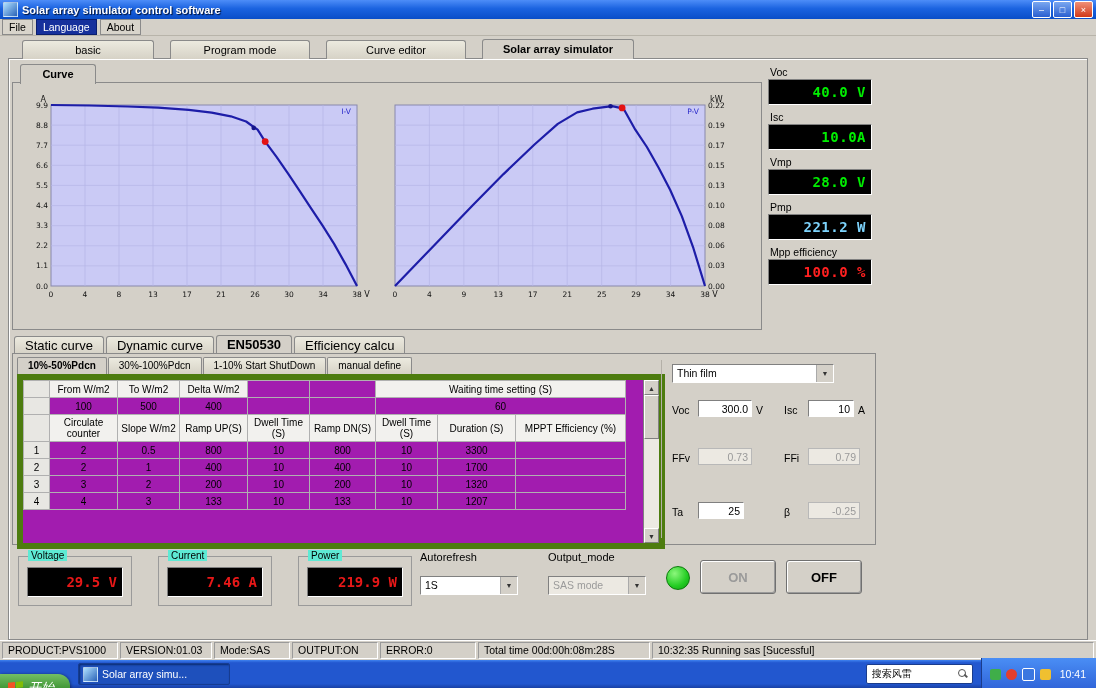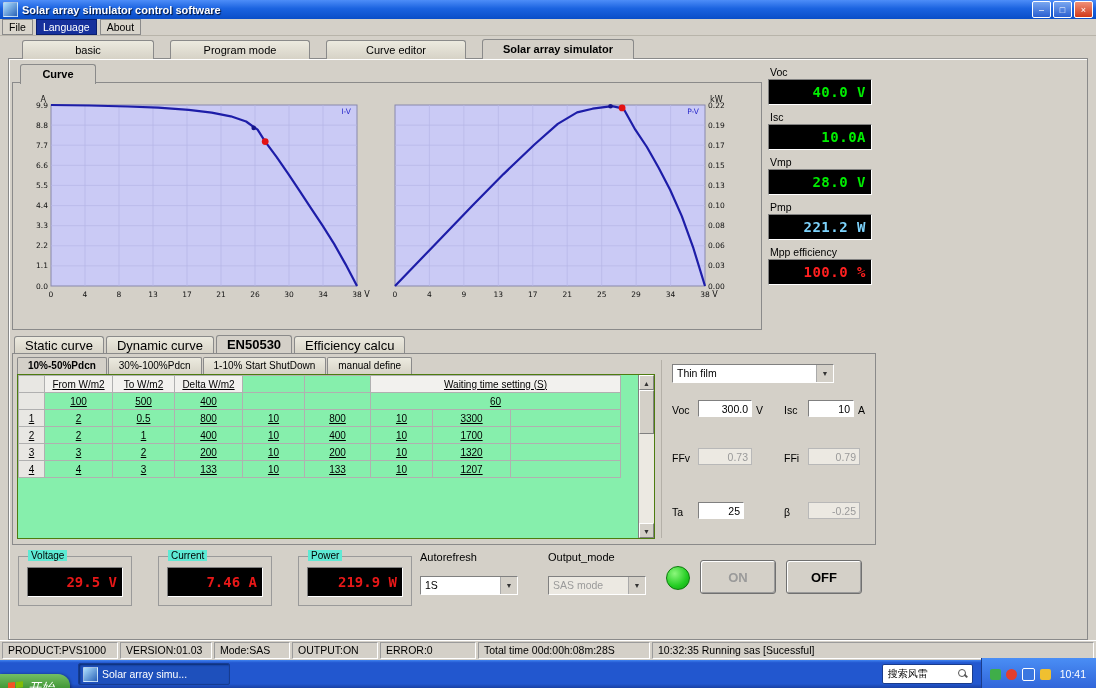--- a/index.html
+++ b/index.html
@@ -61,21 +61,21 @@
   .ltab{height:17px;line-height:17px;padding:0 10px;border:1px solid #8a8a8a;border-bottom:none;
     border-radius:3px 3px 0 0;background:linear-gradient(180deg,#eceadf,#d6d2c6);font-size:13px;margin-right:2px;}
   .ltab.active{background:#d4d0c8;font-weight:bold;height:18px;position:relative;top:-1px;z-index:3;}
   .lower-panel{position:absolute;left:12px;top:353px;width:862px;height:190px;border:1px solid #8a8a8a;background:#d4d0c8;z-index:2;}
   .sub-tabs{position:absolute;left:4px;top:3px;display:flex;}
   .stab{height:16px;line-height:16px;padding:0 10px;border:1px solid #8a8a8a;border-bottom:none;
     border-radius:2px 2px 0 0;font-size:10px;background:linear-gradient(180deg,#eceadf,#d6d2c6);margin-right:1px;}
   .stab.active{font-weight:bold;background:#d4d0c8;}
 
   
-  .table-wrap{position:absolute;left:4px;top:20px;width:636px;height:163px;border:1px solid #4d7c0f;background:#86efac;overflow:hidden;text-decoration:underline;}
+  .table-wrap{position:absolute;left:4px;top:20px;width:636px;height:163px;border:6px solid #4d7c0f;background:#a21caf;overflow:hidden;}
   table{border-collapse:collapse;table-layout:fixed;width:602px;font-size:10px;}
   td,th{border:1px solid #b0b0b0;height:16px;padding:0 2px;text-align:center;font-weight:normal;
     overflow:hidden;white-space:normal;line-height:11px;}
   tr.cols th{height:26px;background:#f2f1ee;}
   tr.meta th{background:#f2f1ee;}
   td.rn{background:#e8e7e3;}
   .vscroll{position:absolute;right:0;top:0;width:16px;height:100%;background:#ece9e2;border-left:1px solid #808080;box-sizing:border-box;}
   .sb-btn{position:absolute;left:0;width:100%;height:15px;text-align:center;font-size:7px;line-height:15px;
     background:#d4d0c8;border:1px solid;border-color:#fff #808080 #808080 #fff;box-sizing:border-box;color:#333;}
   .sb-btn.up{top:0;}
@@ -139,21 +139,21 @@
   .winflag i:nth-child(1){background:#f35325;}
   .winflag i:nth-child(2){background:#81bc06;}
   .winflag i:nth-child(3){background:#05a6f0;}
   .winflag i:nth-child(4){background:#ffba08;}
   .task-btn{margin-left:8px;height:22px;width:152px;background:#1e50bc;border:1px solid #163c90;border-radius:2px;
     display:flex;align-items:center;gap:4px;padding:0 4px;color:#fff;font-size:10.5px;
     box-shadow:inset 1px 1px 2px #0a2a70;box-sizing:border-box;white-space:nowrap;overflow:hidden;}
   .task-ico{width:13px;height:13px;flex:none;background:linear-gradient(135deg,#aee0ff,#2a63b8);border:1px solid rgba(255,255,255,.5);}
   .tb-spring{flex:1;}
   .tb-search{display:flex;align-items:center;background:#fff;border:1px solid #1a3c8c;height:18px;margin-right:8px;
-    padding:0 3px;gap:2px;border-radius:2px;}
+    padding:0 3px;gap:18px;border-radius:2px;}
   .tb-search input{border:none;outline:none;width:66px;font-size:10px;font-family:"Liberation Sans",sans-serif;}
   .mag{width:11px;height:11px;position:relative;display:inline-block;}
   .mag::before{content:"";position:absolute;left:0;top:0;width:6px;height:6px;border:1.5px solid #555;border-radius:50%;}
   .mag::after{content:"";position:absolute;left:6px;top:6px;width:4px;height:1.5px;background:#555;transform:rotate(45deg);}
   .tray{height:32px;background:linear-gradient(180deg,#4a8ef5,#2f63d8);border-left:1px solid #1a3c8c;
     display:flex;align-items:center;gap:5px;padding:0 10px 0 8px;}
   .ti{width:11px;height:11px;border-radius:2px;display:inline-block;}
   .ti.green{background:#3fae49;}
   .ti.red{background:#e33e2e;border-radius:50%;}
   .ti.blue{background:#3b77e0;border:1px solid #fff;}
@@ -356,20 +356,31 @@
             </tr>
             <tr class="metav">
               <td class="rn"></td>
               <td>100</td>
               <td>500</td>
               <td>400</td>
               <td></td>
               <td></td>
               <td colspan="3">60</td>
             </tr>
+            <tr class="cols">
+              <td class="rn"></td>
+              <th>Circulate counter</th>
+              <th>Slope W/m2</th>
+              <th>Ramp UP(S)</th>
+              <th>Dwell Time (S)</th>
+              <th>Ramp DN(S)</th>
+              <th>Dwell Time (S)</th>
+              <th>Duration (S)</th>
+              <th>MPPT Efficiency (%)</th>
+            </tr>
             <tr>
               <td class="rn">1</td>
               <td>2</td>
               <td>0.5</td>
               <td>800</td>
               <td>10</td>
               <td>800</td>
               <td>10</td>
               <td>3300</td>
               <td></td>

